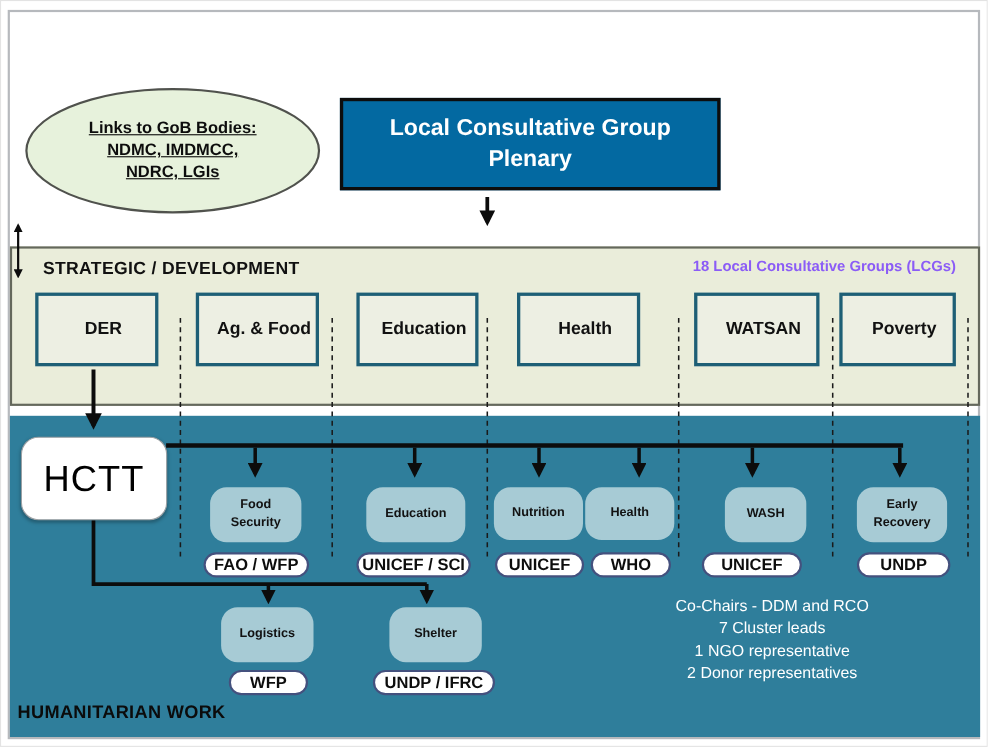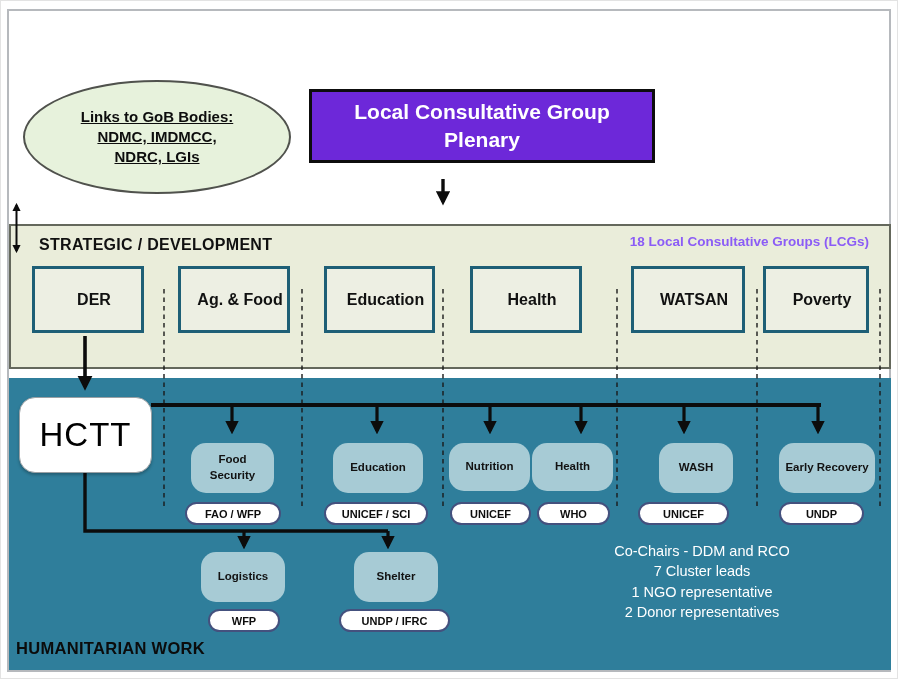--- a/index.html
+++ b/index.html
@@ -15,21 +15,21 @@
   
   .ellipse{
     left:22px;top:79px;width:268px;height:114px;border-radius:50%;
     background:#E7F2DC;border:2px solid #50524d;
     display:flex;flex-direction:column;align-items:center;justify-content:center;
     font-weight:bold;font-size:15px;line-height:1.35;color:#0d0d0d;text-align:center;text-decoration:underline;
   }
 
   
   .plenary{
-    left:308px;top:88px;width:346px;height:74px;background:#6d28d9;
+    left:308px;top:88px;width:346px;height:84px;background:#0369a1;
     border:3px solid #0d0d0d;color:#ffffff;font-weight:bold;font-size:21px;
     display:flex;align-items:center;justify-content:center;text-align:center;
     line-height:1.35;padding:12px 28px;
   }
 
   
   .band{left:8px;top:223px;width:882px;height:145px;background:#EAEDDA;
     border:2px solid #64685c;}
   .band-label{left:38px;top:235px;font-weight:bold;font-size:16px;color:#111;
     letter-spacing:.3px;}
@@ -49,21 +49,21 @@
     box-shadow:0 2px 3px rgba(0,0,0,.25);letter-spacing:1px;
   }
   .cluster{
     background:#A7CBD5;border-radius:15px;display:flex;align-items:center;
     justify-content:center;text-align:center;font-weight:bold;font-size:11.5px;
     color:#121212;line-height:1.35;z-index:4;padding:2px 4px;
   }
   .pill{
     background:#ffffff;border:2.5px solid #44517E;border-radius:13px;height:23px;
     display:flex;align-items:center;justify-content:center;font-weight:bold;
-    font-size:11px;color:#0d0d0d;z-index:4;
+    font-size:15px;color:#0d0d0d;z-index:4;
   }
   .comp{
     left:557px;top:540px;width:288px;color:#ffffff;text-align:center;
     font-size:14.5px;line-height:1.4;z-index:4;
   }
   .comp-heading{font-weight:bold;}
   .hum-label{left:15px;top:638px;font-weight:bold;font-size:16.5px;color:#0b0b0b;
     z-index:4;letter-spacing:.3px;}
 
   svg.overlay{position:absolute;left:0;top:0;z-index:3;pointer-events:none;}
@@ -160,21 +160,21 @@
     </div>
   <div class="cluster abs" style="left:448px;top:442px;width:81px;height:48px">
     <span>Nutrition</span>
     </div>
   <div class="cluster abs" style="left:531px;top:442px;width:81px;height:48px">
     <span>Health</span>
     </div>
   <div class="cluster abs" style="left:658px;top:442px;width:74px;height:50px">
     <span>WASH</span>
     </div>
-  <div class="cluster abs" style="left:778px;top:442px;width:96px;height:50px">
+  <div class="cluster abs" style="left:778px;top:442px;width:82px;height:50px">
     <span>Early Recovery</span>
     </div>
 
   <div class="pill abs" style="left:184px;top:501px;width:96px">
     <span>FAO / WFP</span>
     </div>
   <div class="pill abs" style="left:323px;top:501px;width:104px">
     <span>UNICEF / SCI</span>
     </div>
   <div class="pill abs" style="left:449px;top:501px;width:81px">

